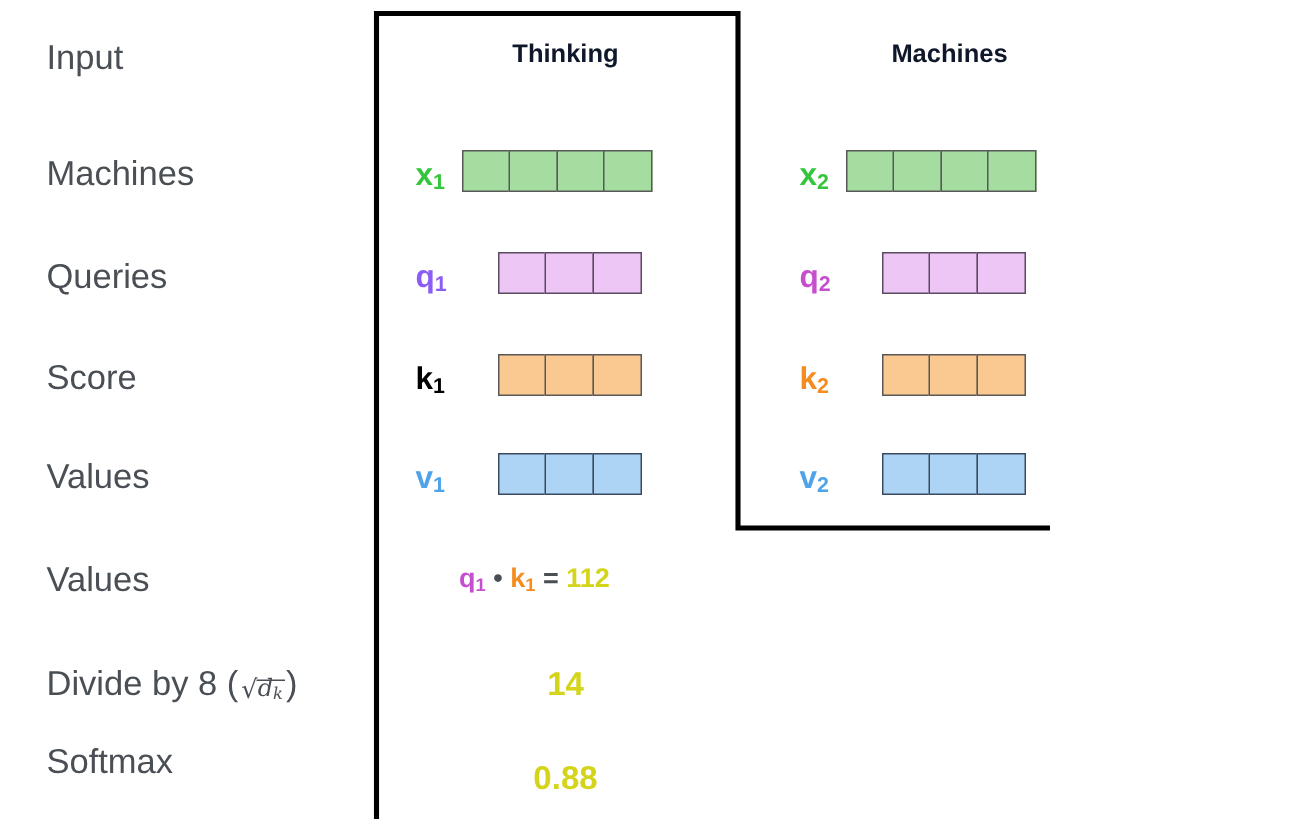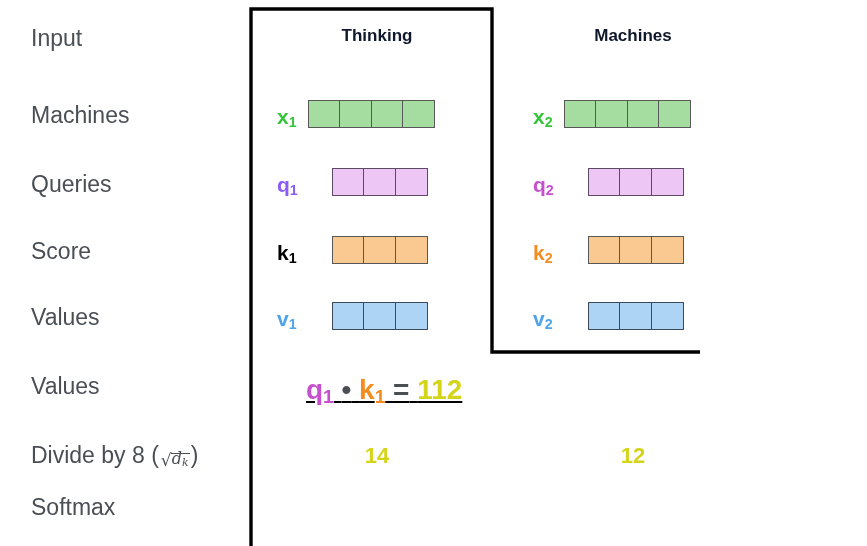--- a/index.html
+++ b/index.html
@@ -73,25 +73,24 @@
     width: 33px;
     height: 28px;
     border: 1.6px solid #585858;
     margin-left: -1.6px;
   }
   .cell:first-child { margin-left: 0; }
 
   
   .score-expr {
     position: absolute;
-    font-size: 28px;
-    font-weight: bold;
-    white-space: nowrap;
-    line-height: 1;
-    text-decoration: underline;
+    font-size: 18px;
+    font-weight: bold;
+    white-space: nowrap;
+    line-height: 1;
   }
   .score-expr sub {
     font-size: 0.68em;
     vertical-align: baseline;
     position: relative;
     bottom: -0.22em;
   }
   .tok-q { color: #c64fd0; }
   .tok-k { color: #f58c1f; }
   .tok-op { color: #4a4f55; }
@@ -210,20 +209,21 @@
   <div class="score-expr" style="left:306px; top:376px;">
     <span class="tok-q"><span>q</span><sub>1</sub></span>
     <span class="tok-op">•</span>
     <span class="tok-k"><span>k</span><sub>1</sub></span>
     <span class="tok-eq">=</span>
     <span class="tok-num">112</span>
   </div>
 
   <div class="num-val" style="left:282px; top:445px; width:190px;">14</div>
 
+  <div class="num-val" style="left:282px; top:508px; width:190px;">0.88</div>
 
   <div class="col-word" style="left:538px; top:27px; width:190px;">Machines</div>
 
   <div class="vec-label" style="left:533px; top:106px; color:#35c53b;">
     <span>x</span><sub>2</sub>
   </div>
   <div class="strip" style="left:564px; top:100px;">
     <div class="cell" style="background:#a5dda0;"></div>
     <div class="cell" style="background:#a5dda0;"></div>
     <div class="cell" style="background:#a5dda0;"></div>
@@ -251,16 +251,15 @@
   <div class="vec-label" style="left:533px; top:308px; color:#4fa3e8;">
     <span>v</span><sub>2</sub>
   </div>
   <div class="strip" style="left:588px; top:302px;">
     <div class="cell" style="background:#aed4f5; border-color:#3b4a5c;"></div>
     <div class="cell" style="background:#aed4f5; border-color:#3b4a5c;"></div>
     <div class="cell" style="background:#aed4f5; border-color:#3b4a5c;"></div>
   </div>
 
 
-  <div class="num-val" style="left:538px; top:445px; width:190px;">12</div>
 
 
 </div>
 
 </body></html>

